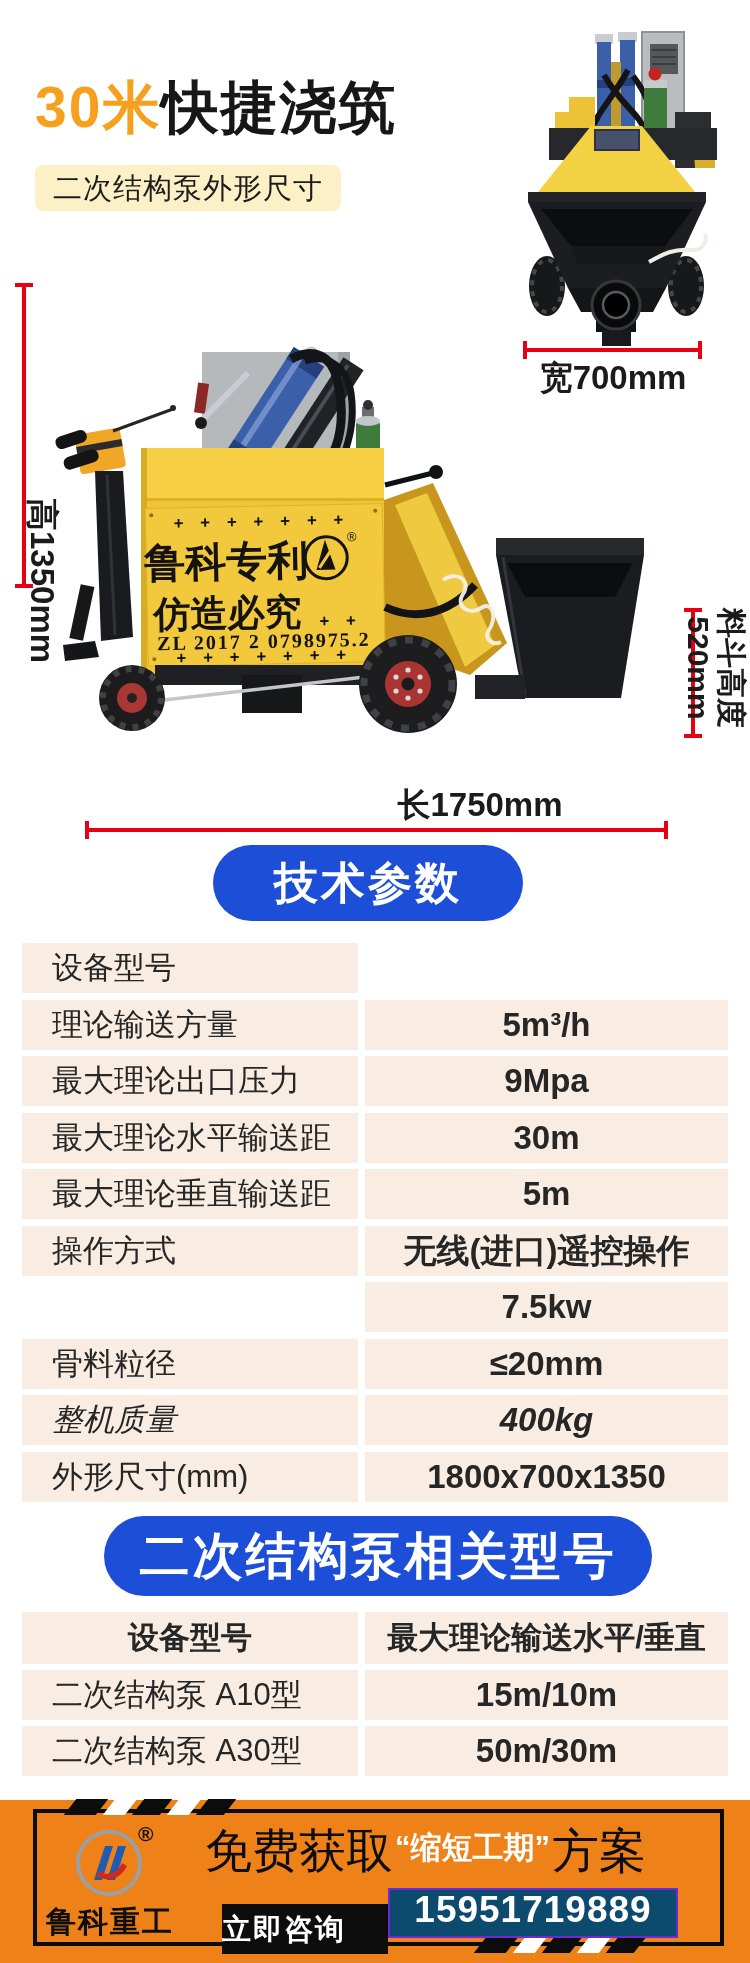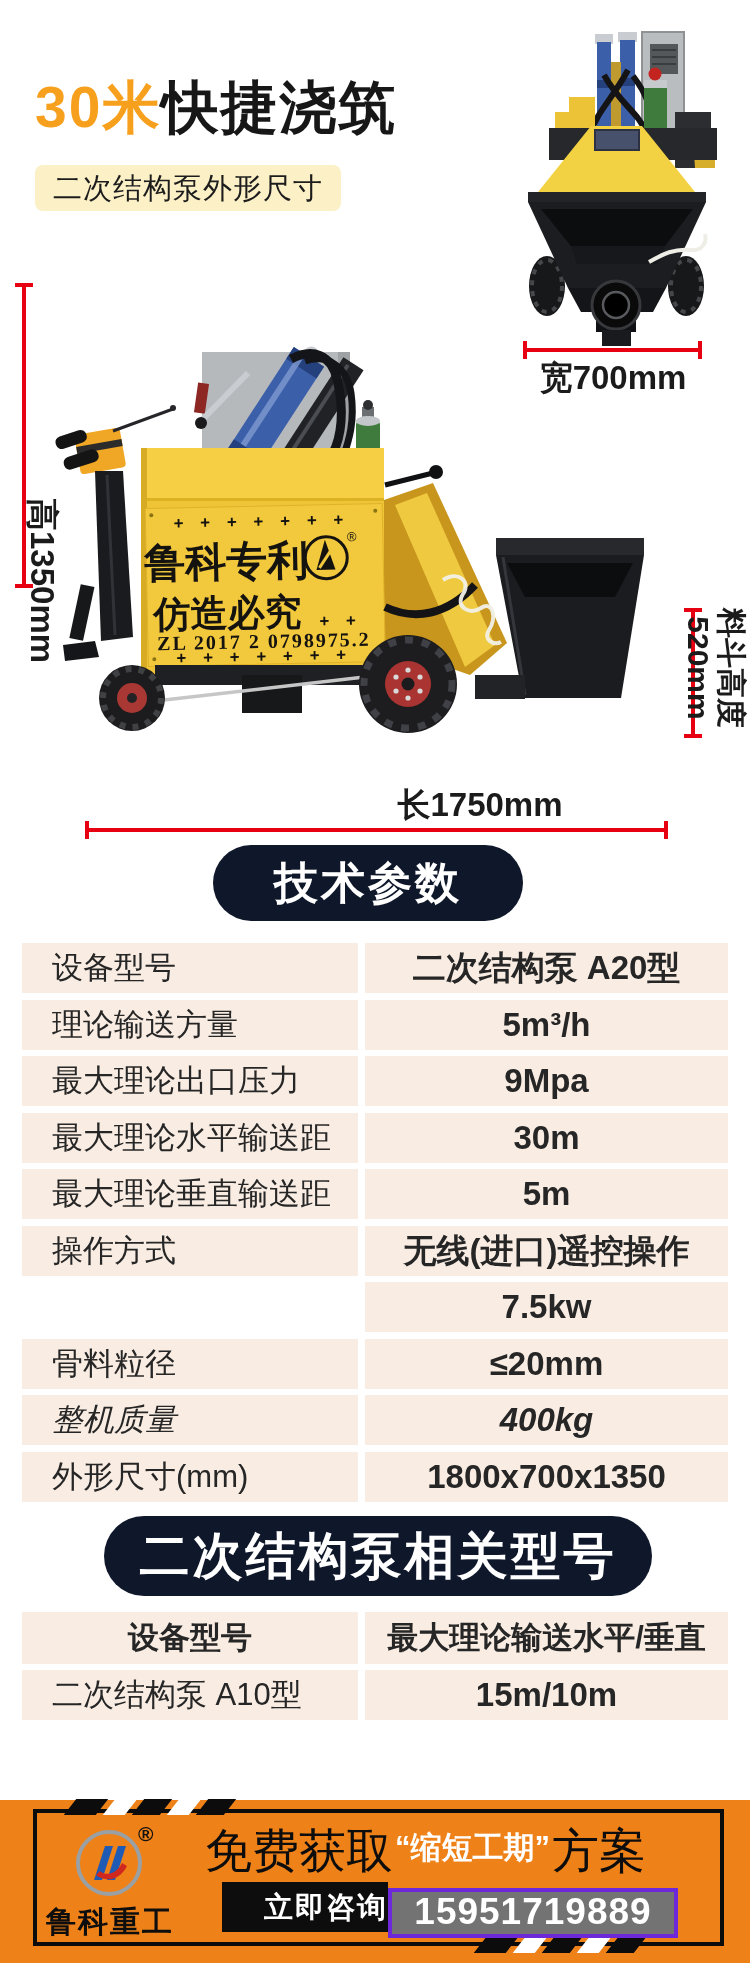--- a/index.html
+++ b/index.html
@@ -17,21 +17,21 @@
   .vline{position:absolute;width:4px;background:#e60012;}
   .vline:before,.vline:after{content:"";position:absolute;left:-7px;width:18px;height:4px;background:#e60012;}
   .vline:before{top:0;} .vline:after{bottom:0;}
   .hline{position:absolute;height:4px;background:#e60012;}
   .hline:before,.hline:after{content:"";position:absolute;top:-7px;width:4px;height:18px;background:#e60012;}
   .hline:before{left:0;} .hline:after{right:0;}
   .dim-label{position:absolute;color:#1b1b1b;font-size:33px;font-weight:600;white-space:nowrap;}
   .rot{transform:rotate(90deg);transform-origin:left top;}
   .hopper-label{line-height:33px;text-align:center;}
   
-  .pill{position:absolute;background:#0f172a;color:#ffffff;font-weight:800;text-align:center;border-radius:44px;letter-spacing:3px;}
+  .pill{position:absolute;background:#1d4ed8;color:#ffffff;font-weight:800;text-align:center;border-radius:44px;letter-spacing:3px;}
   .pill.p1{left:213px;top:845px;width:310px;height:76px;line-height:76px;font-size:44px;}
   .pill.p2{left:104px;top:1516px;width:548px;height:80px;line-height:80px;font-size:50px;}
   
   .trow{position:absolute;left:0;width:750px;height:50px;}
   .cell{position:absolute;top:0;height:50px;background:#f9ece3;color:#262626;}
   .cell.l{left:22px;width:336px;font-size:31px;font-weight:500;line-height:50px;padding-left:30px;box-sizing:border-box;}
   .cell.r{left:365px;width:363px;font-size:33px;font-weight:600;line-height:50px;text-align:center;}
   .trow.thead .cell{font-weight:700;}
   .trow.thead .cell.l{text-align:center;padding-left:0;font-size:31px;}
   .trow.thead .cell.r{font-size:31px;}
@@ -42,22 +42,22 @@
   .stripes{position:absolute;display:flex;gap:7px;}
   .stripes span{display:inline-block;height:16px;transform:skewX(-38deg);}
   .stripes.tl{left:70px;top:-1px;}
   .stripes.br{left:480px;top:137px;}
   .logo-wrap{position:absolute;left:74px;top:28px;width:70px;height:70px;}
   .reg{position:absolute;left:138px;top:22px;font-size:21px;color:#111;font-weight:700;}
   .brand{position:absolute;left:35px;top:102px;width:150px;text-align:center;font-size:30px;font-weight:700;color:#0e0e0e;font-family:"Liberation Serif","DejaVu Serif",serif;letter-spacing:2px;}
   .headline{position:absolute;left:205px;top:20px;white-space:nowrap;display:flex;align-items:center;}
   .headline .blk{font-size:47px;font-weight:400;color:#0d0d0d;}
   .headline .wht{font-size:31px;font-weight:800;color:#ffffff;margin:0 2px;position:relative;top:-4px;}
-  .cta{position:absolute;left:222px;top:82px;width:166px;height:50px;background:#0d0d0d;color:#ffffff;font-size:29px;letter-spacing:2px;text-align:right;line-height:50px;font-weight:700;cursor:pointer;}
-  .phone{position:absolute;left:388px;top:88px;width:290px;height:50px;box-sizing:border-box;background:#737373;border:4px solid #6d28d9;color:#ffffff;font-size:37px;font-weight:800;text-align:center;line-height:40px;letter-spacing:1px;cursor:pointer;}
+  .cta{position:absolute;left:222px;top:104px;width:166px;height:50px;background:#0d0d0d;color:#ffffff;font-size:29px;letter-spacing:2px;text-align:left;line-height:50px;font-weight:700;cursor:pointer;}
+  .phone{position:absolute;left:388px;top:88px;width:290px;height:50px;box-sizing:border-box;background:#0c4a6e;border:2px solid #6d28d9;color:#ffffff;font-size:37px;font-weight:800;text-align:center;line-height:40px;letter-spacing:1px;cursor:pointer;}
 </style>
 </head>
 <body>
 
 <div class="page">
 
   <div class="title"><span class="hl">30米</span><span>快捷浇筑</span></div>
   <div class="badge">二次结构泵外形尺寸</div>
 
   <svg class="photo" style="left:425px;top:20px;" width="320" height="340" viewBox="0 0 320 340">
@@ -202,21 +202,20 @@
     <div>520mm</div>
   </div>
 
   <div class="dim-label" style="left:300px;top:783px;width:360px;text-align:center;">长1750mm</div>
   <div class="hline" style="left:85px;top:828px;width:583px;"></div>
 
   <div class="pill p1">技术参数</div>
 
   <div class="trow" style="top:943px;">
       <div class="cell l">设备型号</div>
-      <div class="cell r">二次结构泵 A20型</div>
     </div>
   <div class="trow" style="top:1000px;">
       <div class="cell l">理论输送方量</div>
       <div class="cell r">5m³/h</div>
     </div>
   <div class="trow" style="top:1056px;">
       <div class="cell l">最大理论出口压力</div>
       <div class="cell r">9Mpa</div>
     </div>
   <div class="trow" style="top:1113px;">
@@ -249,20 +248,24 @@
 
   <div class="pill p2">二次结构泵相关型号</div>
 
   <div class="trow thead tall" style="top:1612px;">
       <div class="cell l">设备型号</div>
       <div class="cell r">最大理论输送水平/垂直</div>
     </div>
   <div class="trow" style="top:1670px;">
       <div class="cell l">二次结构泵 A10型</div>
       <div class="cell r">15m/10m</div>
+    </div>
+  <div class="trow" style="top:1726px;">
+      <div class="cell l">二次结构泵 A30型</div>
+      <div class="cell r">50m/30m</div>
     </div>
 
   <div class="footer">
     <div class="frame"></div>
     <div class="stripes tl">
       <span style="width:32px;background:#0c0c0c;"></span>
         <span style="width:22px;background:#ffffff;"></span>
         <span style="width:28px;background:#0c0c0c;"></span>
         <span style="width:22px;background:#ffffff;"></span>
         <span style="width:28px;background:#0c0c0c;"></span>

